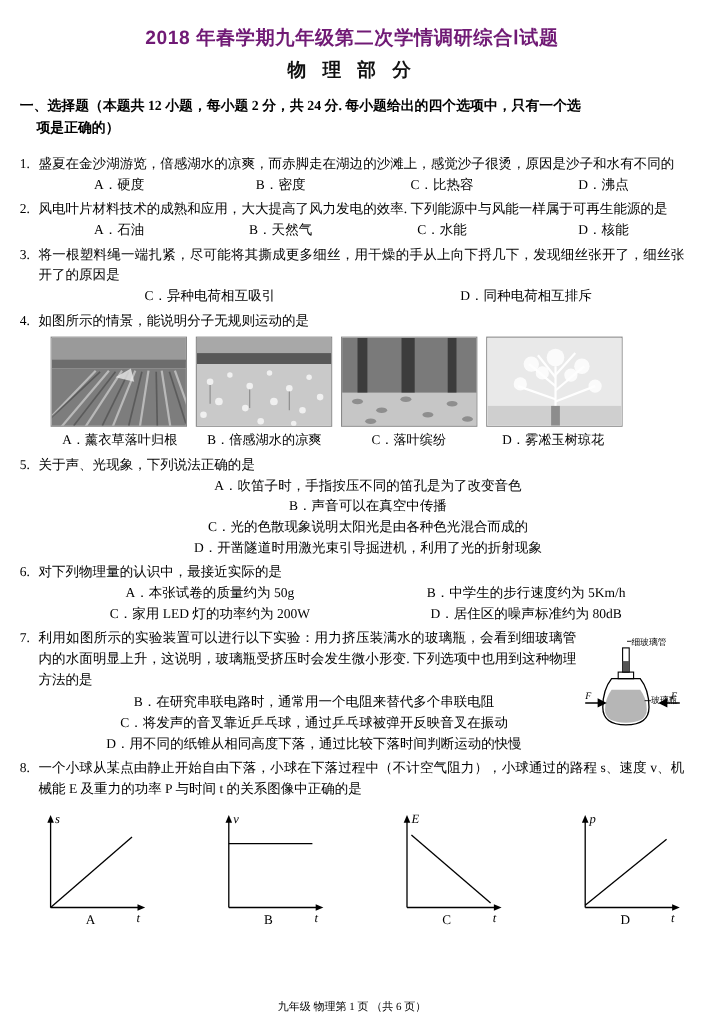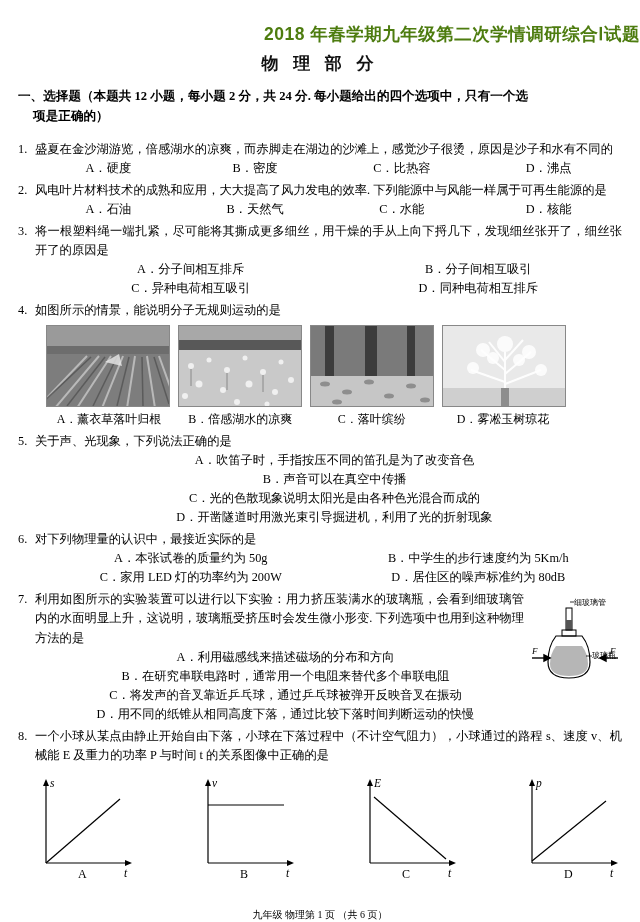--- a/index.html
+++ b/index.html
@@ -16,26 +16,26 @@
     overflow: hidden;
   }
   .page {
     width: 640px;
     height: 922px;
     padding: 0;
     box-sizing: border-box;
     position: relative;
   }
   .title-main {
-    text-align: right;
+    text-align: center;
     font-size: 17.5px;
     font-weight: bold;
     letter-spacing: 0.5px;
     margin-top: 22px;
-    color: #4d7c0f;
+    color: #701a75;
     font-family: "Liberation Sans", sans-serif;
   }
   .title-sub {
     text-align: center;
     font-size: 17px;
     font-weight: bold;
     letter-spacing: 5px;
     margin-top: 6px;
     color: #111;
     font-family: "Liberation Sans", sans-serif;
@@ -168,24 +168,20 @@
         <div>B．天然气</div>
         <div>C．水能</div>
         <div>D．核能</div>
       </div>
     </div>
 
     <div class="q">
       <div class="q-line">
         <div class="q-num">3.</div>
         <div class="q-body">将一根塑料绳一端扎紧，尽可能将其撕成更多细丝，用干燥的手从上向下捋几下，发现细丝张开了，细丝张开了的原因是</div>
-      </div>
-      <div class="opts two">
-        <div class="opt-indent">A．分子间相互排斥</div>
-        <div>B．分子间相互吸引</div>
       </div>
       <div class="opts two">
         <div class="opt-indent">C．异种电荷相互吸引</div>
         <div>D．同种电荷相互排斥</div>
       </div>
     </div>
 
     <div class="q">
       <div class="q-line">
         <div class="q-num">4.</div>
@@ -360,21 +356,20 @@
           <text x="2" y="58" font-size="9" font-style="italic" font-family="Liberation Serif, serif">F</text>
           <text x="80" y="58" font-size="9" font-style="italic" font-family="Liberation Serif, serif">F</text>
         </svg>
       </div>
       <div class="q-line">
         <div class="q-num">7.</div>
         <div class="q-body">利用如图所示的实验装置可以进行以下实验：用力挤压装满水的玻璃瓶，会看到细玻璃管内的水面明显上升，这说明，玻璃瓶受挤压时会发生微小形变. 下列选项中也用到这种物理方法的是</div>
       </div>
       <div class="opts">
         <div style="width:100%">
-          <div class="opt-indent">A．利用磁感线来描述磁场的分布和方向</div>
           <div class="opt-indent">B．在研究串联电路时，通常用一个电阻来替代多个串联电阻</div>
           <div class="opt-indent">C．将发声的音叉靠近乒乓球，通过乒乓球被弹开反映音叉在振动</div>
           <div class="opt-indent">D．用不同的纸锥从相同高度下落，通过比较下落时间判断运动的快慢</div>
         </div>
       </div>
     </div>
 
     <div class="q">
       <div class="q-line">
         <div class="q-num">8.</div>

